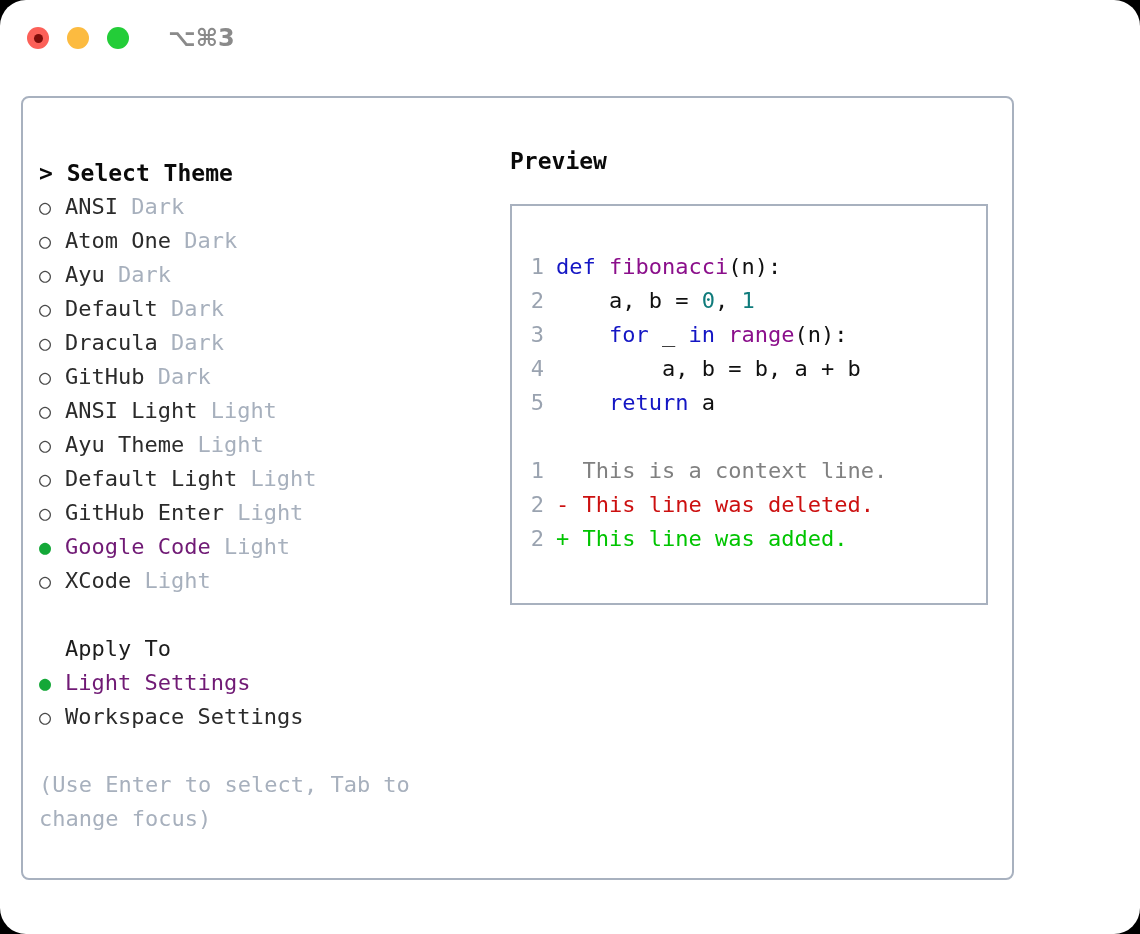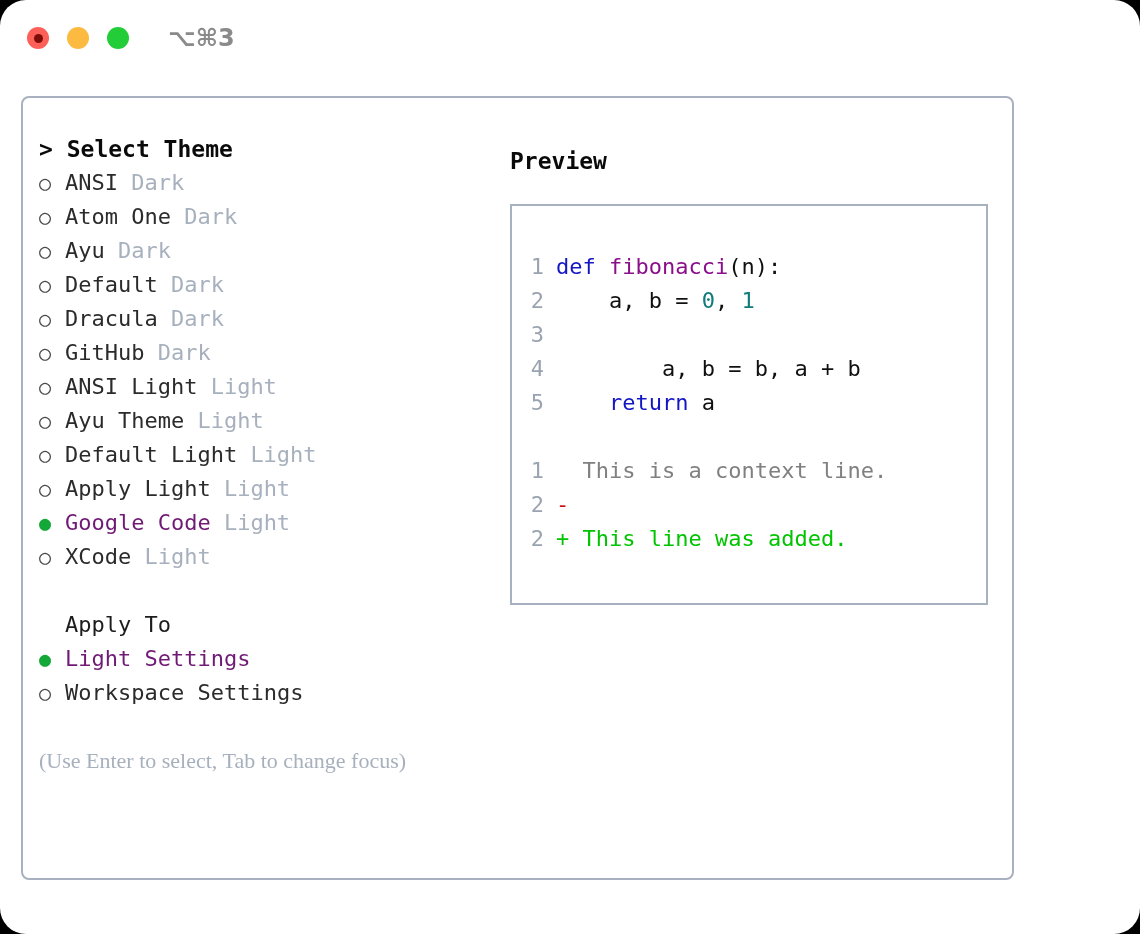--- a/index.html
+++ b/index.html
@@ -84,21 +84,21 @@
     height: 784px;
     border: 2px solid #a8b1bf;
     border-radius: 8px;
     background: #ffffff;
   }
 
   
   .left-col {
     position: absolute;
     left: 16px;
-    top: 34px;
+    top: 58px;
     width: 440px;
   }
 
   .sel-header {
     font-size: 23px;
     font-weight: 700;
     color: #0a0a0a;
     line-height: 34px;
     white-space: pre;
   }
@@ -143,21 +143,20 @@
     white-space: pre;
   }
 
   .hint {
     margin-top: 34px;
     font-size: 22px;
     line-height: 34px;
     color: #a7b0bd;
     width: 400px;
     white-space: pre-wrap;
-    font-family: Liberation Serif, serif;
   }
 
   
   .right-col {
     position: absolute;
     left: 479px;
     top: 46px;
     width: 490px;
     padding-left: 8px;
   }
@@ -226,46 +225,46 @@
       <div id="theme-list">
           <div class="opt-row"><span class="bullet">○</span><span class="opt-label">ANSI</span><span class="opt-tag">Dark</span></div>
           <div class="opt-row"><span class="bullet">○</span><span class="opt-label">Atom One</span><span class="opt-tag">Dark</span></div>
           <div class="opt-row"><span class="bullet">○</span><span class="opt-label">Ayu</span><span class="opt-tag">Dark</span></div>
           <div class="opt-row"><span class="bullet">○</span><span class="opt-label">Default</span><span class="opt-tag">Dark</span></div>
           <div class="opt-row"><span class="bullet">○</span><span class="opt-label">Dracula</span><span class="opt-tag">Dark</span></div>
           <div class="opt-row"><span class="bullet">○</span><span class="opt-label">GitHub</span><span class="opt-tag">Dark</span></div>
           <div class="opt-row"><span class="bullet">○</span><span class="opt-label">ANSI Light</span><span class="opt-tag">Light</span></div>
           <div class="opt-row"><span class="bullet">○</span><span class="opt-label">Ayu Theme</span><span class="opt-tag">Light</span></div>
           <div class="opt-row"><span class="bullet">○</span><span class="opt-label">Default Light</span><span class="opt-tag">Light</span></div>
-          <div class="opt-row"><span class="bullet">○</span><span class="opt-label">Apply Light</span><span class="opt-tag">Light</span></div>
+          <div class="opt-row"><span class="bullet">○</span><span class="opt-label">GitHub Enter</span><span class="opt-tag">Light</span></div>
           <div class="opt-row selected"><span class="bullet on">●</span><span class="opt-label">Google Code</span><span class="opt-tag">Light</span></div>
           <div class="opt-row"><span class="bullet">○</span><span class="opt-label">XCode</span><span class="opt-tag">Light</span></div>
         </div>
       <div class="spacer-row"></div>
       <div class="group-header">Apply To</div>
       <div id="apply-list">
           <div class="opt-row selected"><span class="bullet on">●</span><span class="opt-label">Light Settings</span></div>
           <div class="opt-row"><span class="bullet">○</span><span class="opt-label">Workspace Settings</span></div>
         </div>
       <div class="hint">(Use Enter to select, Tab to change focus)</div>
     </div>
 
     <div class="right-col">
       <div class="preview-header">Preview</div>
       <div class="code-box">
         <div id="code-lines">
             <div class="code-line"><span class="ln">1</span><span><span class="tok-kw">def </span><span class="tok-fn">fibonacci</span><span class="tok-txt">(n):</span></span></div>
             <div class="code-line"><span class="ln">2</span><span><span class="tok-txt">    a, b = </span><span class="tok-num">0</span><span class="tok-txt">, </span><span class="tok-num">1</span></span></div>
-            <div class="code-line"><span class="ln">3</span></div>
+            <div class="code-line"><span class="ln">3</span><span><span class="tok-kw">    for </span><span class="tok-txt">_ </span><span class="tok-kw">in </span><span class="tok-fn">range</span><span class="tok-txt">(n):</span></span></div>
             <div class="code-line"><span class="ln">4</span><span><span class="tok-txt">        a, b = b, a + b</span></span></div>
             <div class="code-line"><span class="ln">5</span><span><span class="tok-kw">    return </span><span class="tok-txt">a</span></span></div>
           </div>
         <div class="code-blank"></div>
         <div id="diff-lines">
             <div class="code-line"><span class="ln">1</span><span class="tok-ctx">  </span><span class="tok-ctx">This is a context line.</span></div>
-            <div class="code-line"><span class="ln">2</span><span class="tok-del">- </span></div>
+            <div class="code-line"><span class="ln">2</span><span class="tok-del">- </span><span class="tok-del">This line was deleted.</span></div>
             <div class="code-line"><span class="ln">2</span><span class="tok-add">+ </span><span class="tok-add">This line was added.</span></div>
           </div>
       </div>
     </div>
 
   </div>
 </div>
 
 </body></html>

